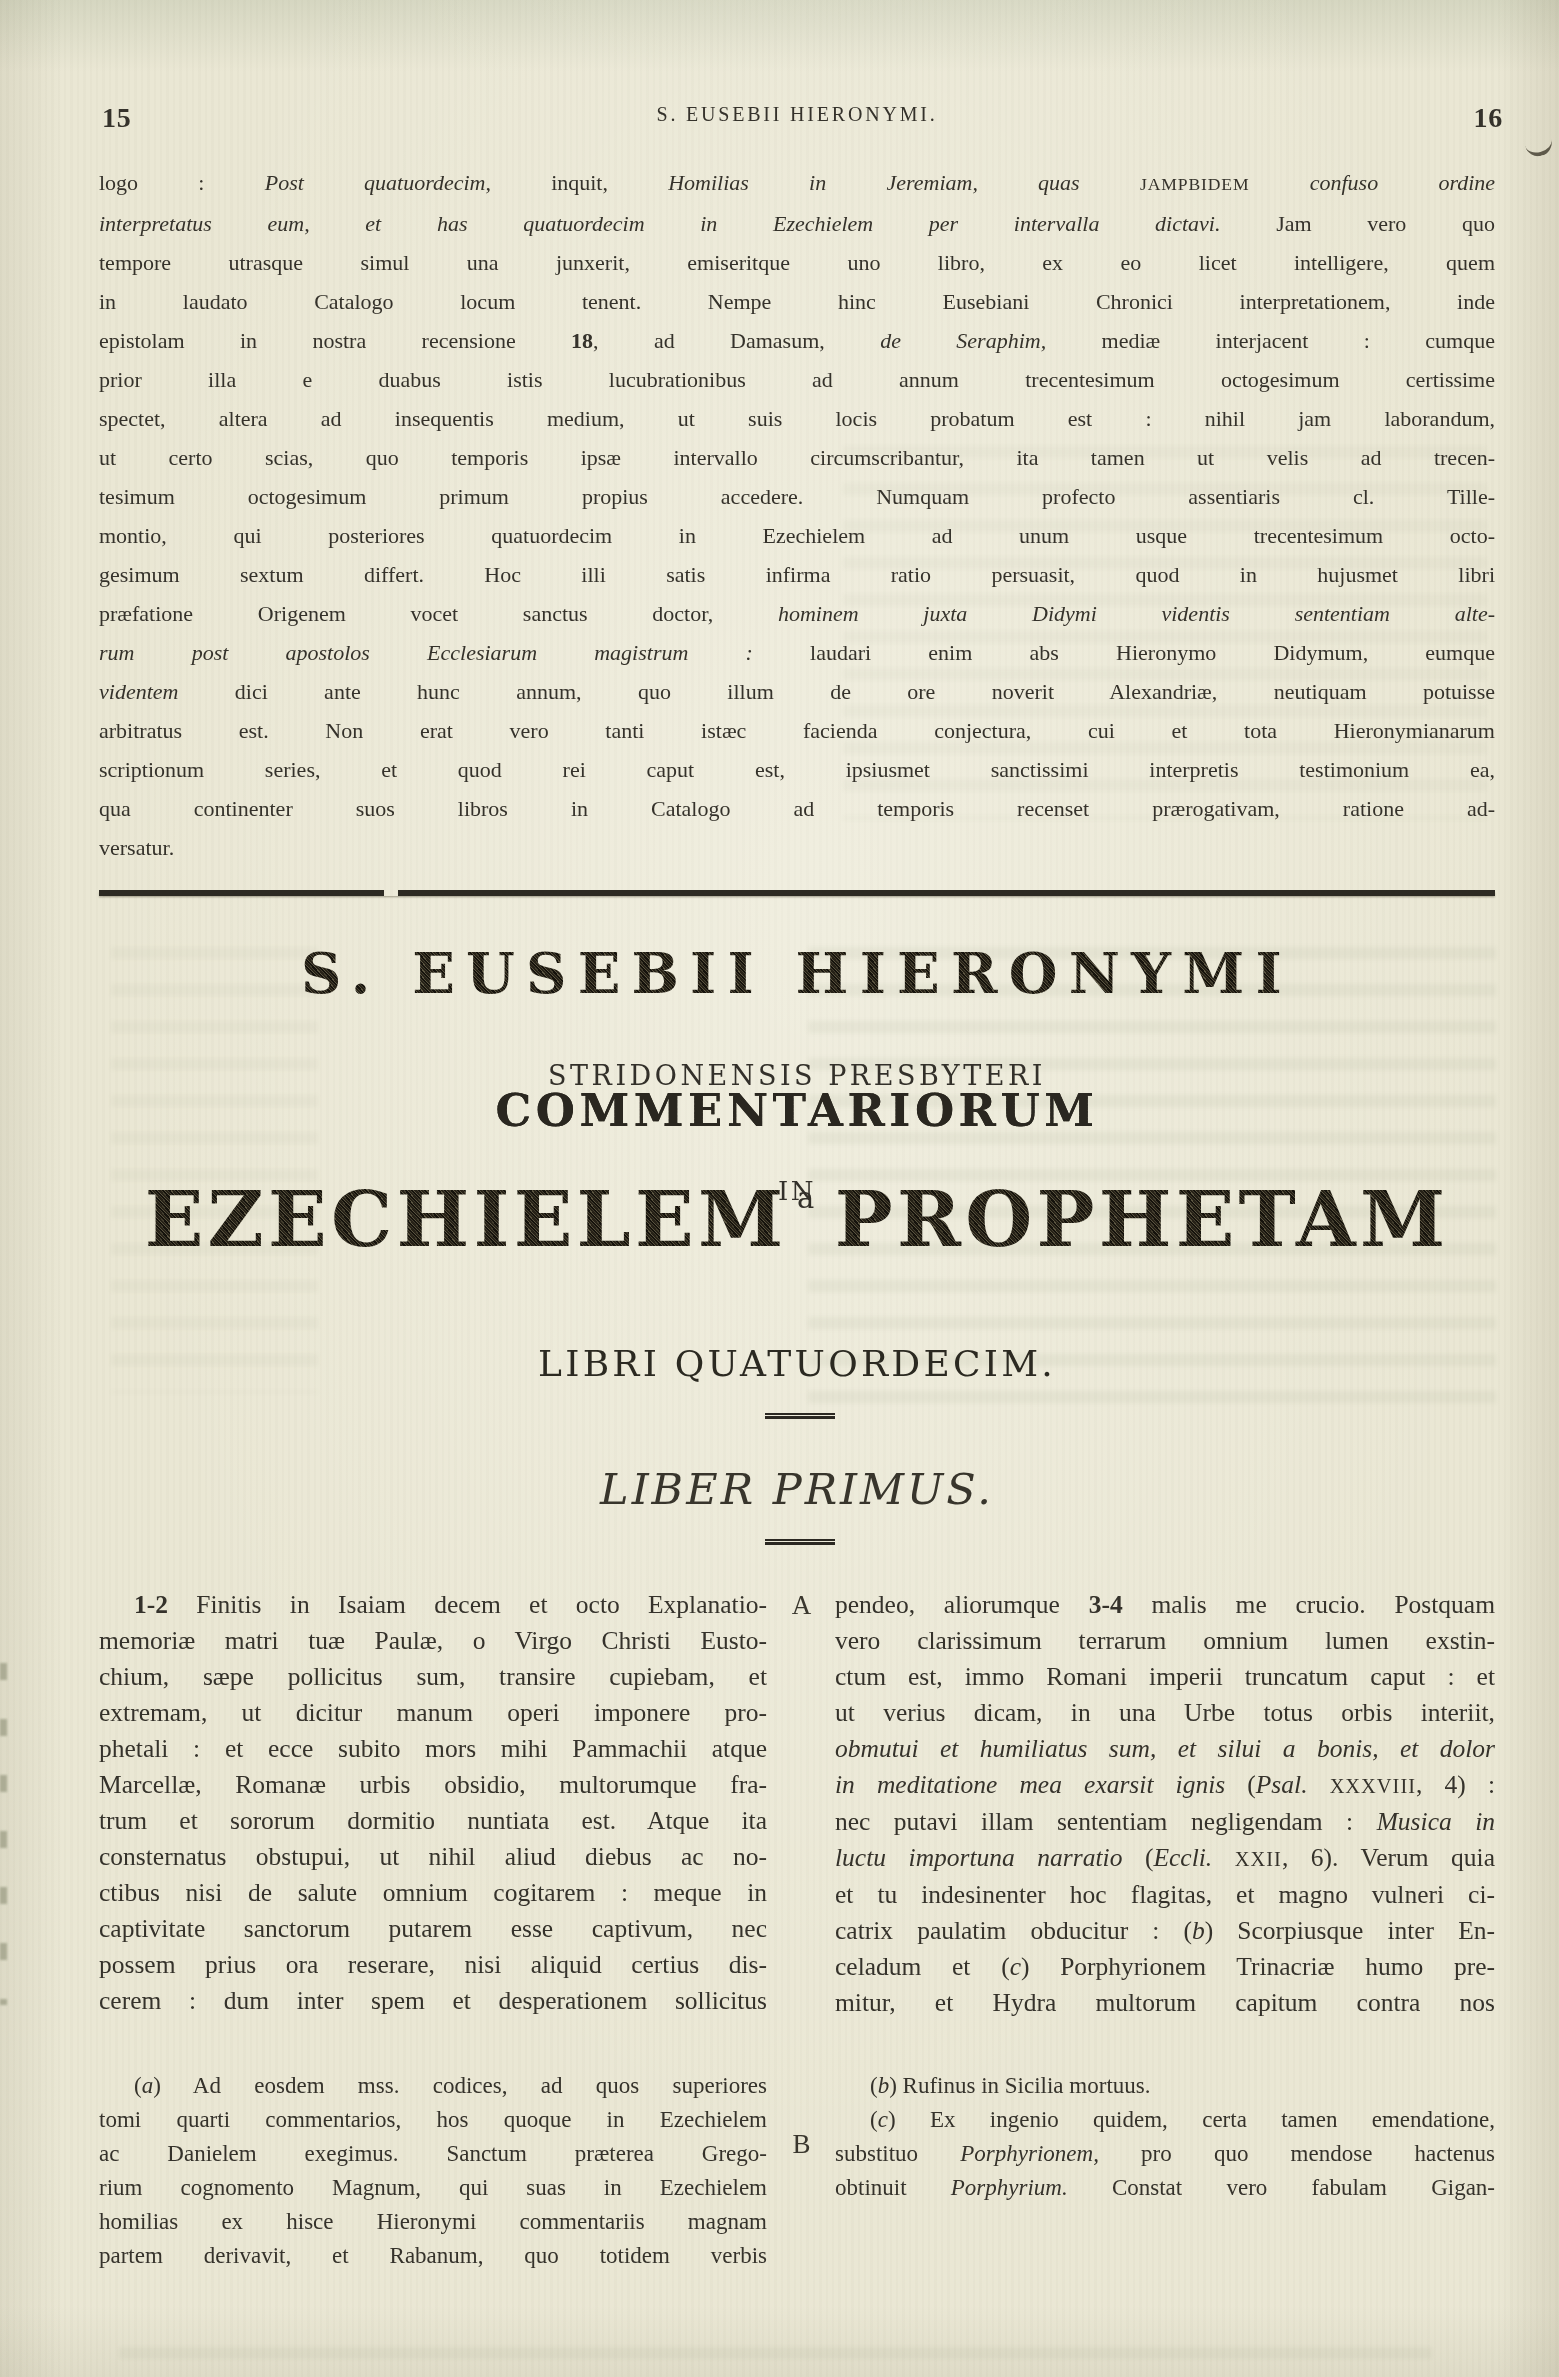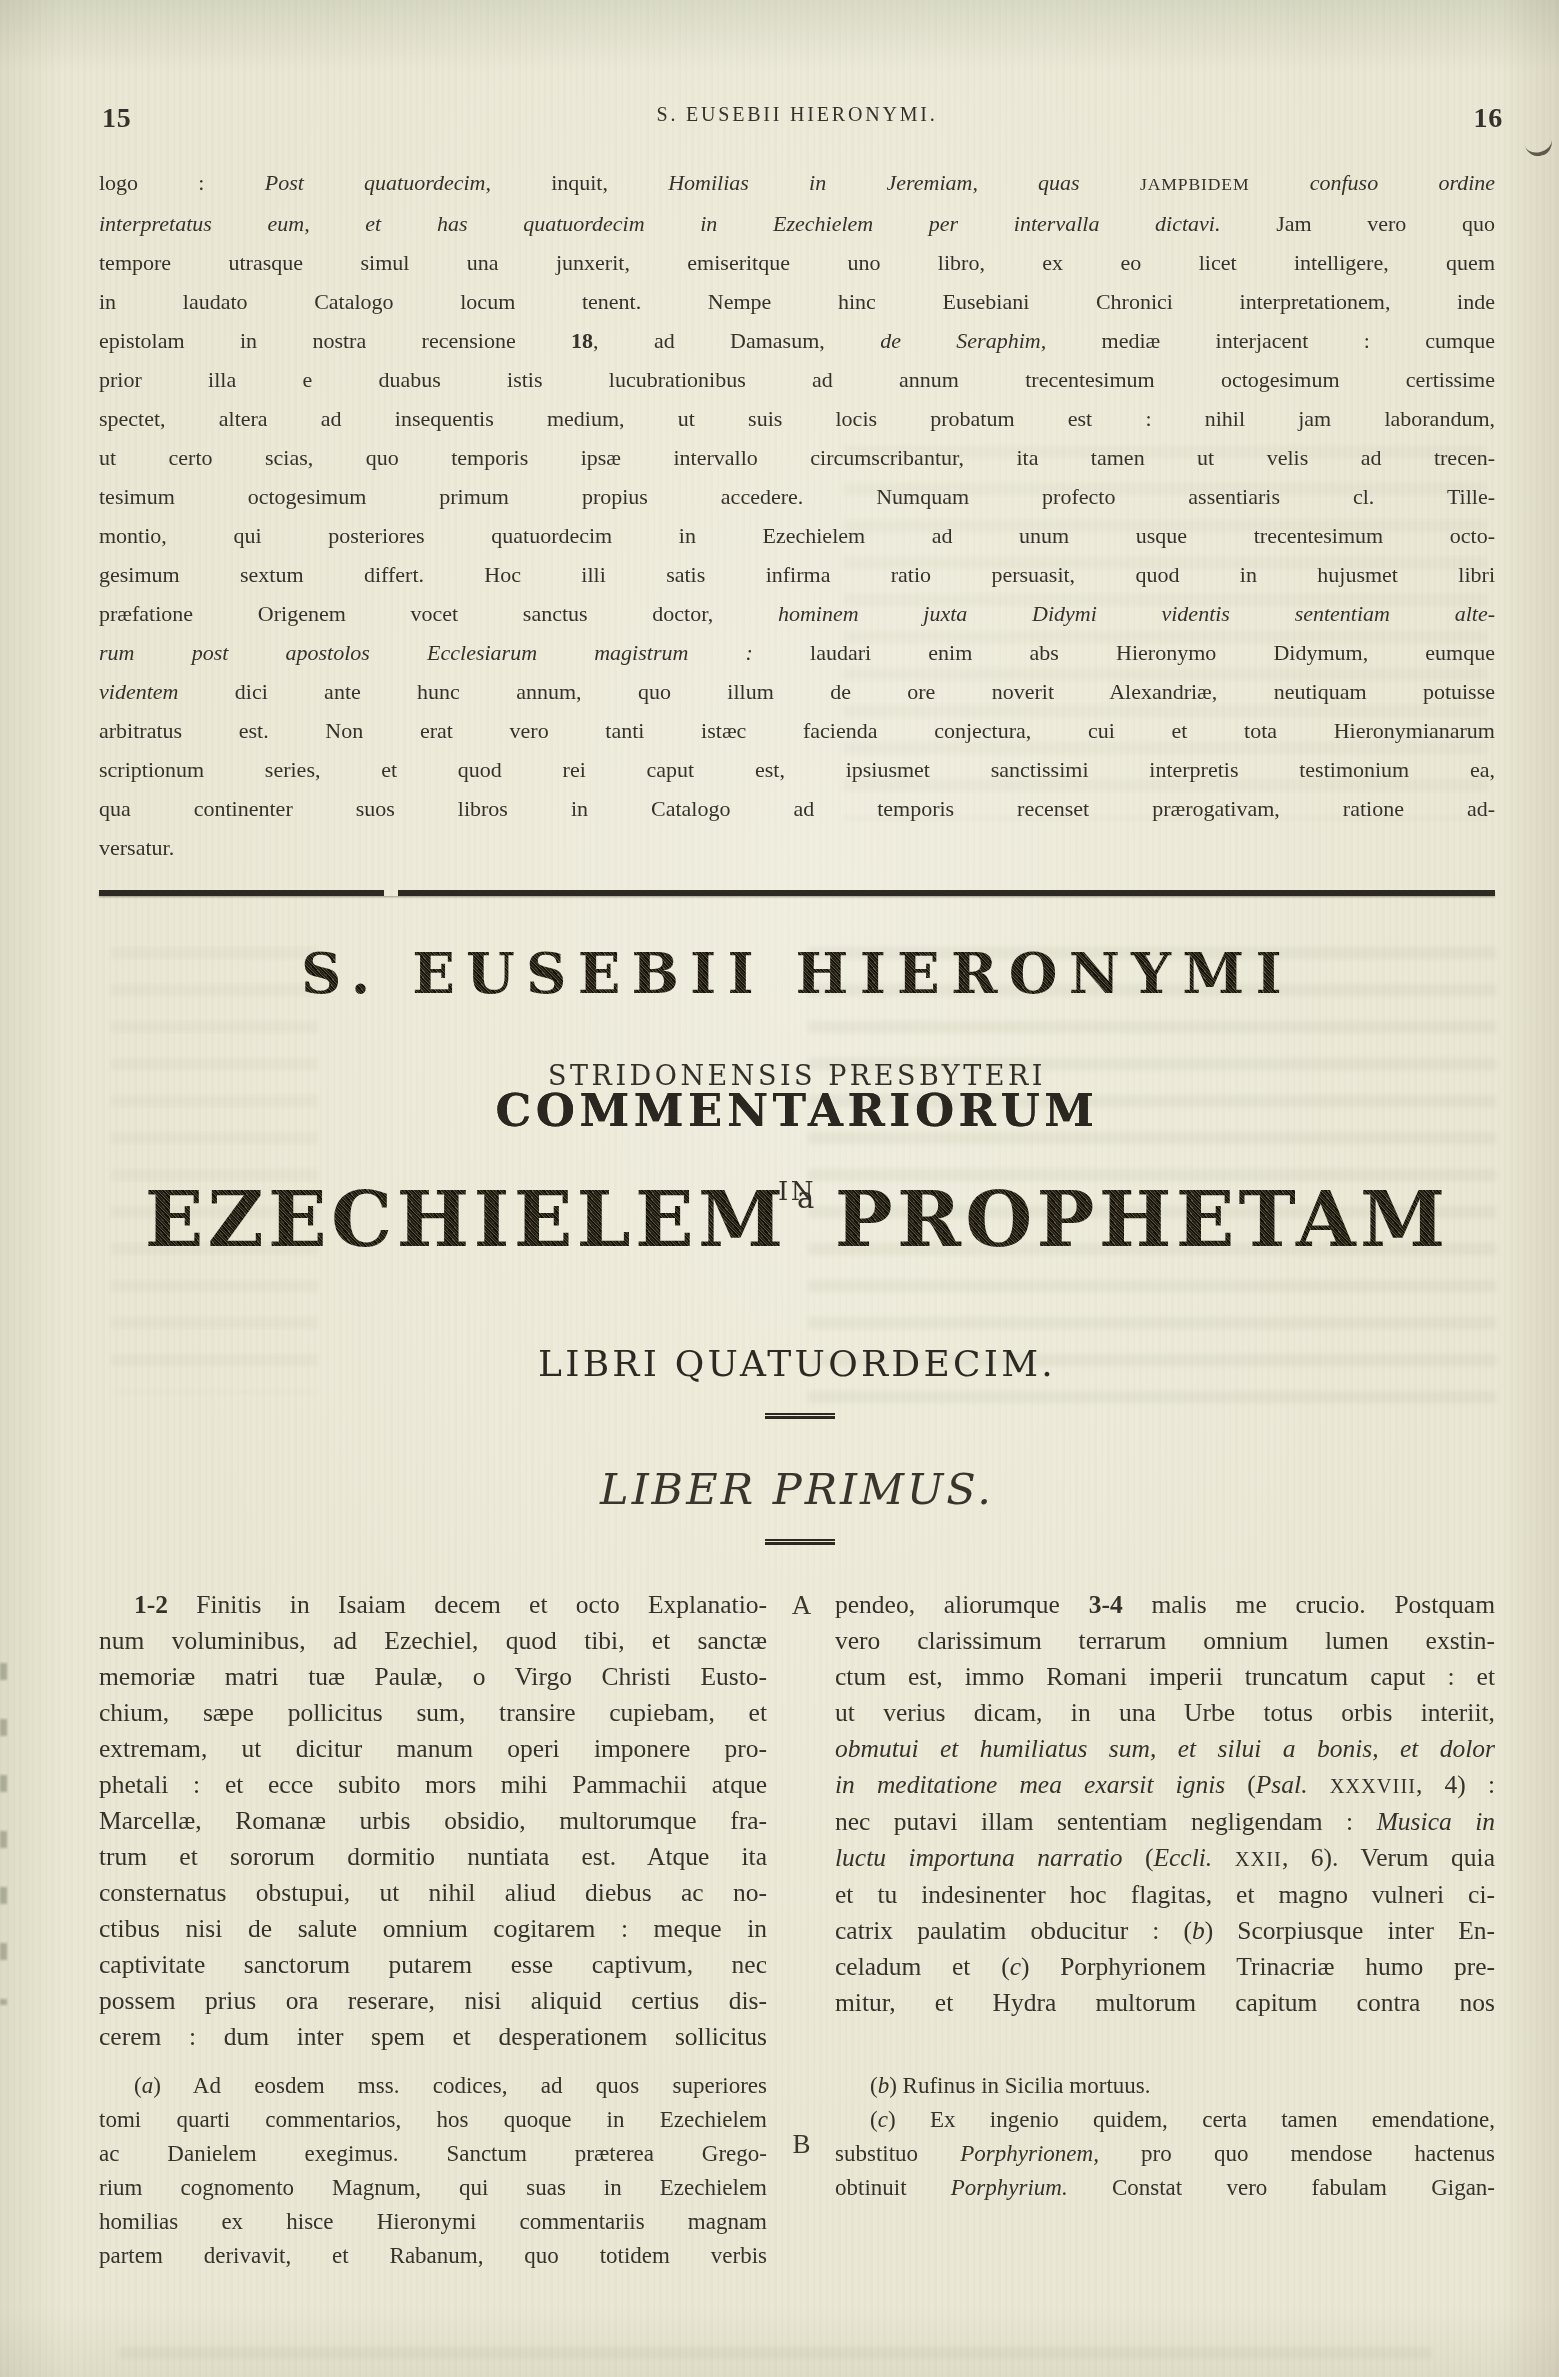--- a/index.html
+++ b/index.html
@@ -150,21 +150,20 @@
   <div class="ctr t-big">
     <span class="word engraved">EZECHIELEM</span><sup>a</sup><span class="word engraved">PROPHETAM</span>
   </div>
   <div class="ctr t-libri">LIBRI QUATUORDECIM.</div>
   <div class="dash d1"></div>
   <div class="ctr t-liber">LIBER PRIMUS.</div>
   <div class="dash d2"></div>
 
   <div id="col-left" class="col">
       <div class="tl ind"><span class="s-b">1-2 </span><span class="s-r">Finitis in Isaiam decem et octo Explanatio-</span></div>
-      <div class="tl"><span class="s-r">num voluminibus, ad Ezechiel, quod tibi, et sanctæ</span></div>
       <div class="tl"><span class="s-r">memoriæ matri tuæ Paulæ, o Virgo Christi Eusto-</span></div>
       <div class="tl"><span class="s-r">chium, sæpe pollicitus sum, transire cupiebam, et</span></div>
       <div class="tl"><span class="s-r">extremam, ut dicitur manum operi imponere pro-</span></div>
       <div class="tl"><span class="s-r">phetali : et ecce subito mors mihi Pammachii atque</span></div>
       <div class="tl"><span class="s-r">Marcellæ, Romanæ urbis obsidio, multorumque fra-</span></div>
       <div class="tl"><span class="s-r">trum et sororum dormitio nuntiata est. Atque ita</span></div>
       <div class="tl"><span class="s-r">consternatus obstupui, ut nihil aliud diebus ac no-</span></div>
       <div class="tl"><span class="s-r">ctibus nisi de salute omnium cogitarem : meque in</span></div>
       <div class="tl"><span class="s-r">captivitate sanctorum putarem esse captivum, nec</span></div>
       <div class="tl"><span class="s-r">possem prius ora reserare, nisi aliquid certius dis-</span></div>

